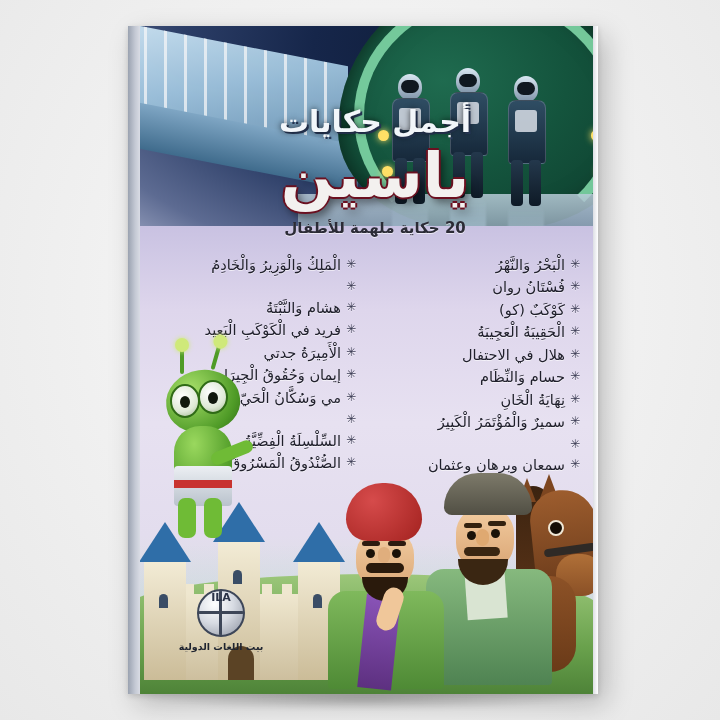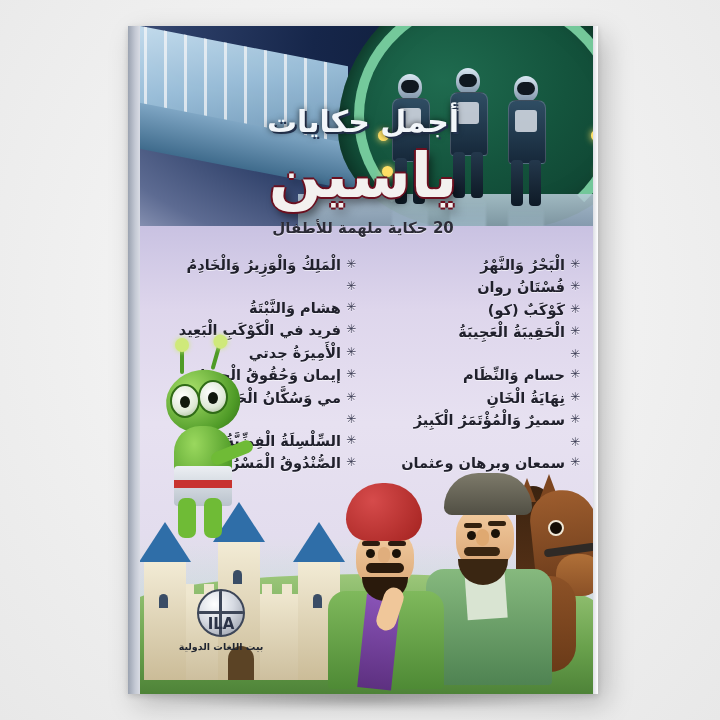--- a/index.html
+++ b/index.html
@@ -132,21 +132,21 @@
     position:absolute;left:0;top:200px;width:100%;height:468px;
     background:linear-gradient(#c9c2e2 0%, #ded6ec 18%, #e7e1f1 42%, #e3ddee 66%, #d7e3d9 88%, #bcd3b3 100%);
   }
   .body-bg::after{
     content:"";position:absolute;left:0;right:0;bottom:0;height:150px;
     background:linear-gradient(rgba(190,215,235,0), rgba(150,190,215,.45));
   }
 
   
   .title-wrap{
-    position:absolute;left:0;top:78px;width:100%;text-align:center;z-index:30;
+    position:absolute;left:12px;top:78px;width:100%;text-align:center;z-index:30;
     direction:rtl;
   }
   .kicker{
     font-family:"DejaVu Sans", sans-serif;
     font-size:30px;font-weight:bold;letter-spacing:2px;
     color:#f2f6fa;
     text-shadow:0 0 6px rgba(0,0,0,.7), 2px 2px 0 #2a3b5c;
     margin-bottom:2px;
   }
   .bigtitle{
@@ -178,21 +178,21 @@
     font-size:14.5px;
     color:#20202c;
     line-height:1.55;
     white-space:nowrap;
     text-shadow:0 1px 0 rgba(255,255,255,.55);
   }
   .star{
     color:#3d3d55;font-size:12px;margin-left:5px;margin-right:0;
     line-height:1.7;flex:0 0 auto;
   }
-  .item .txt{font-weight:700;text-align:right;}
+  .item .txt{font-weight:400;text-align:right;}
 
   
   .alien{position:absolute;left:22px;top:336px;width:110px;height:180px;z-index:26;}
   .alien .ahead{
     position:absolute;left:16px;top:8px;width:74px;height:62px;border-radius:50% 50% 46% 46%;
     background:radial-gradient(circle at 35% 30%, #a8e06a, #4f9b27 70%, #2f6b16);
     transform:rotate(-8deg);
   }
   .alien .eye{
     position:absolute;width:26px;height:30px;border-radius:50%;
@@ -394,22 +394,22 @@
     border:2px solid #3d4658;
     position:relative;overflow:hidden;
   }
   .logo .globe::before{
     content:"";position:absolute;left:-4px;top:20px;width:52px;height:3px;background:#3d4658;
   }
   .logo .globe::after{
     content:"";position:absolute;left:20px;top:-4px;width:3px;height:52px;background:#3d4658;
   }
   .logo .mark{
-    position:absolute;left:50%;top:24px;transform:translateX(-50%);
-    font-size:15px;font-weight:bold;color:#2b3347;z-index:2;
+    position:absolute;left:50%;top:0;transform:translateX(-50%);
+    font-size:11px;font-weight:bold;color:#2b3347;z-index:2;
   }
   .logo .lname{
     margin-top:4px;font-size:9.5px;color:#1f2430;direction:rtl;font-weight:bold;
   }
 
   
   .floor-shadow{
     position:absolute;left:140px;top:688px;width:450px;height:22px;
     background:radial-gradient(ellipse at center, rgba(0,0,0,.20), rgba(0,0,0,0) 70%);
     filter:blur(2px);
@@ -508,20 +508,21 @@
         <div class="item">
             <span class="star">✳</span>
             <span class="txt">كَوْكَبٌ (كو)</span>
           </div>
         <div class="item">
             <span class="star">✳</span>
             <span class="txt">الْحَقِيبَةُ الْعَجِيبَةُ</span>
           </div>
         <div class="item">
             <span class="star">✳</span>
+            <span class="txt">هلال في الاحتفال</span>
           </div>
         <div class="item">
             <span class="star">✳</span>
             <span class="txt">حسام وَالنِّظَام</span>
           </div>
         <div class="item">
             <span class="star">✳</span>
             <span class="txt">نِهَايَةُ الْخَانِ</span>
           </div>
         <div class="item">

